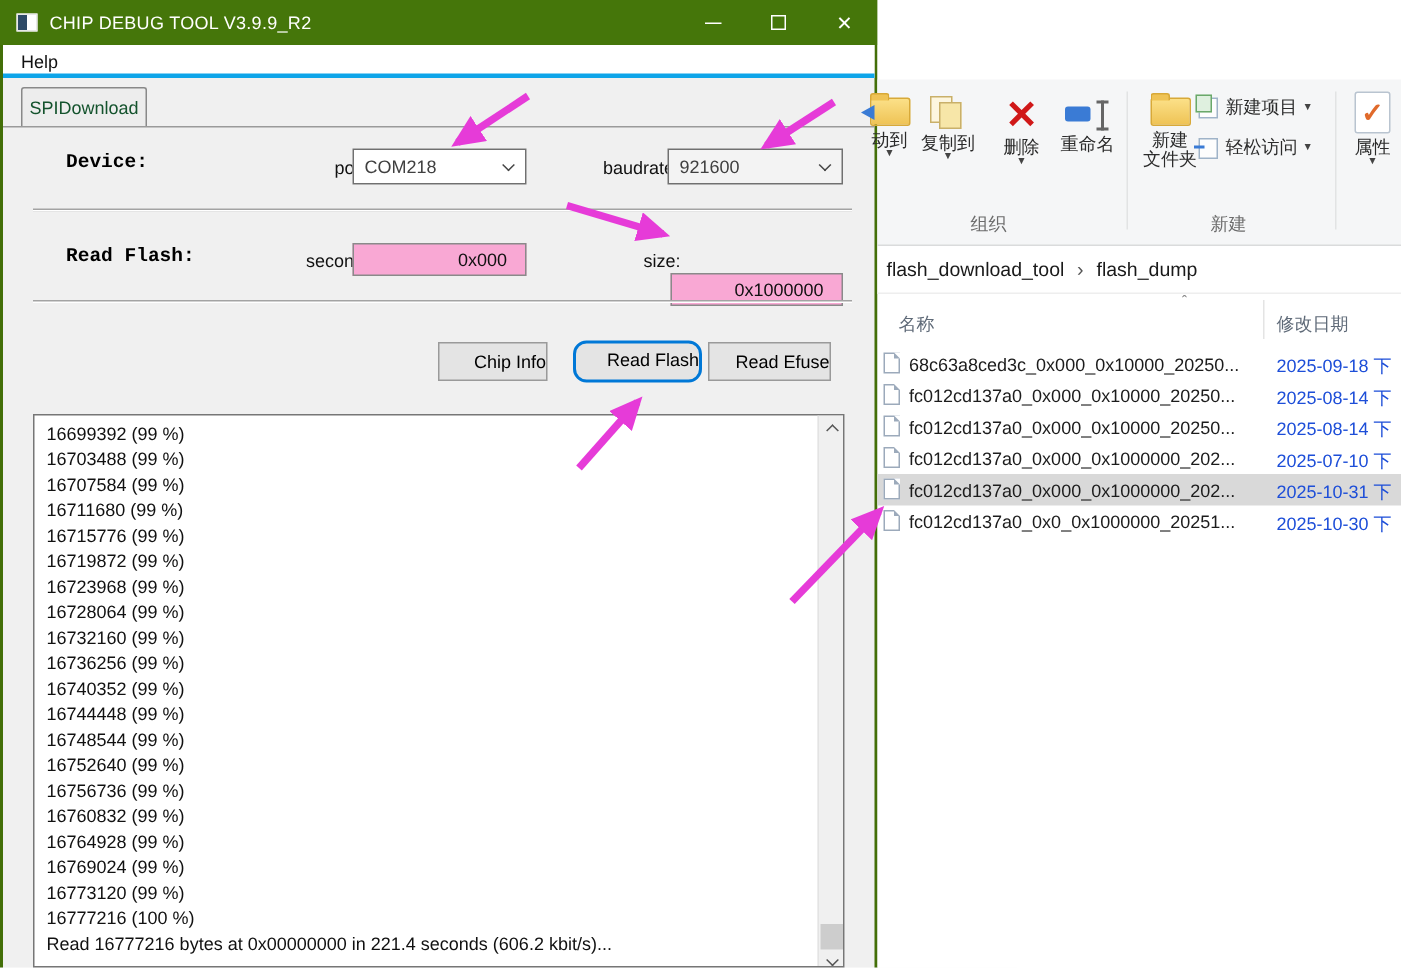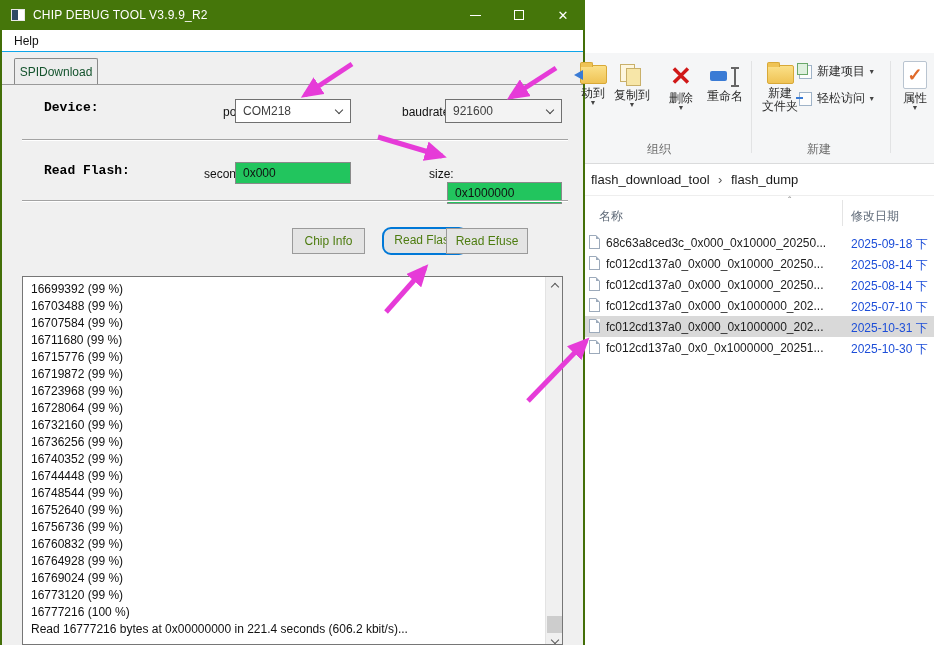--- a/index.html
+++ b/index.html
@@ -16,43 +16,43 @@
     border:1px solid #e8e8e8; position:relative; }
   #title-icon::before { content:""; position:absolute; left:0; top:0; width:6px; height:10px; background:#2d4a66; }
   #title-text { margin-left:8px; font-size:12px; letter-spacing:.2px; }
   .winbtn { width:44px; height:30px; display:flex; align-items:center; justify-content:center; color:#fff; }
   #win-controls { position:absolute; right:0; top:0; display:flex; }
   .glyph-min { width:11px; height:1px; background:#fff; }
   .glyph-max { width:10px; height:10px; border:1px solid #fff; }
   .glyph-close { font-size:13px; line-height:1; }
 
   #menubar { position:absolute; left:0; top:30px; width:581px; height:22px; background:#ffffff;
-    border-bottom:1px solid #0ea5e9; }
+    border-bottom:3px solid #0ea5e9; }
   #menu-help { position:absolute; left:8px; top:3px; font-size:12px; color:#111; padding:1px 4px; }
 
   #tabbar { position:absolute; left:0; top:52px; width:581px; height:33px; }
   .tab { position:absolute; font-size:12px; color:#14532d; text-align:center;
     border:1px solid #898989; border-bottom:none; border-radius:2px 2px 0 0; background:#ededed; }
   #tab-spi { left:12px; top:6px; width:84px; height:26px; line-height:26px; }
   #tab-chip { left:101px; top:3px; width:102px; height:30px; line-height:29px; font-weight:bold; background:#f7f7f7; z-index:3; }
   #tab-underline { position:absolute; left:0; top:32px; width:581px; height:1px; background:#9a9a9a; }
 
   .mono-label { font-family:"Liberation Mono", monospace; font-weight:bold; font-size:13px; color:#000; }
   .field-label { font-size:12px; color:#111; }
   .combo { position:absolute; height:24px; background:#fff; border:1px solid #707070; font-size:12px; color:#404040;
     padding:4px 20px 0 7px; }
   .combo.gray { background:#f3f3f3; }
   .chev { position:absolute; right:8px; top:7px; width:6px; height:6px;
     border:solid #444; border-width:0 1.5px 1.5px 0; transform:rotate(45deg); }
-  .textfield { position:absolute; height:22px; background:#22c55e; border:1px solid #8a8a8a; font-size:12px; color:#111;
-    padding:3px 12px 0 7px; }
+  .textfield { position:absolute; height:22px; background:#f9a8d4; border:1px solid #8a8a8a; font-size:12px; color:#111;
+    padding:3px 12px 0 7px;text-align:right; }
   .groove { position:absolute; left:20px; width:546px; height:2px; background:#a3a3a3; border-bottom:1px solid #fff; }
 
   .push-btn { position:absolute; height:26px; background:#e4e4e4; border:1px solid #9a9a9a;
-    font-size:12px; color:#4d7c0f; text-align:center; }
+    font-size:12px; color:#000000; text-align:right; }
   .push-btn.focused { border:2px solid #0078d7; }
   .push-btn span.inner { display:block; margin-top:5px; }
   .push-btn.focused span.inner { margin-top:4px; }
 
   #log-box { position:absolute; left:20px; top:276px; width:541px; height:369px;
     background:#fff; border:1px solid #767676; overflow:hidden; }
   #log-text { position:absolute; left:8px; top:4px; font-size:12px; line-height:17px; color:#111; white-space:pre; }
   #log-scrollbar { position:absolute; right:0; top:0; width:17px; height:369px; background:#f0f0f0; border-left:1px solid #e3e3e3; }
   .sb-btn { position:absolute; left:0; width:17px; height:17px; display:flex; align-items:center; justify-content:center; }
   .sb-up { top:0; } .sb-down { top:356px; }
@@ -163,21 +163,21 @@
   <div class="textfield" style="left:445px; top:162px; width:115px;margin-top:20px;">0x1000000</div>
 
   <div class="groove" style="top:200px;"></div>
 
   <div class="push-btn" style="left:290px; top:228px; width:73px;">
       <span class="inner">Chip Info</span>
     </div>
   <div class="push-btn focused" style="left:380px; top:227px; width:86px; height:28px;border-radius:9px;">
       <span class="inner">Read Flash</span>
     </div>
-  <div class="push-btn" style="left:444px; top:228px; width:82px;">
+  <div class="push-btn" style="left:470px; top:228px; width:82px;">
       <span class="inner">Read Efuse</span>
     </div>
 
   <div id="log-box">
     <div id="log-text"><div>16699392 (99 %)</div><div>16703488 (99 %)</div><div>16707584 (99 %)</div><div>16711680 (99 %)</div><div>16715776 (99 %)</div><div>16719872 (99 %)</div><div>16723968 (99 %)</div><div>16728064 (99 %)</div><div>16732160 (99 %)</div><div>16736256 (99 %)</div><div>16740352 (99 %)</div><div>16744448 (99 %)</div><div>16748544 (99 %)</div><div>16752640 (99 %)</div><div>16756736 (99 %)</div><div>16760832 (99 %)</div><div>16764928 (99 %)</div><div>16769024 (99 %)</div><div>16773120 (99 %)</div><div>16777216 (100 %)</div><div>Read 16777216 bytes at 0x00000000 in 221.4 seconds (606.2 kbit/s)...</div></div>
     <div id="log-scrollbar">
       <div class="sb-btn sb-up">
           <div class="tri-up"></div>
         </div>
       <div id="sb-thumb"></div>

